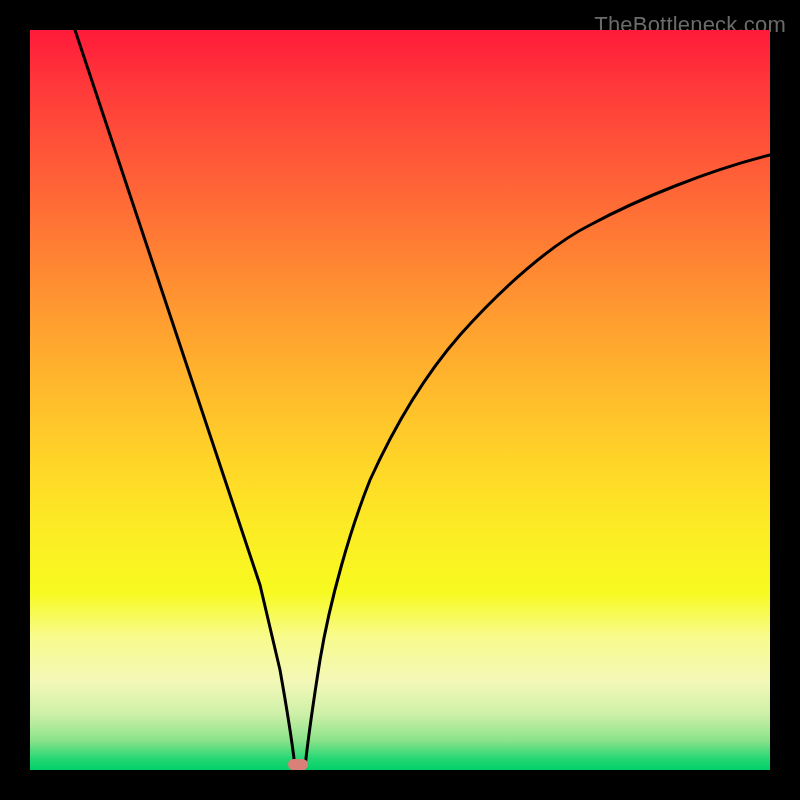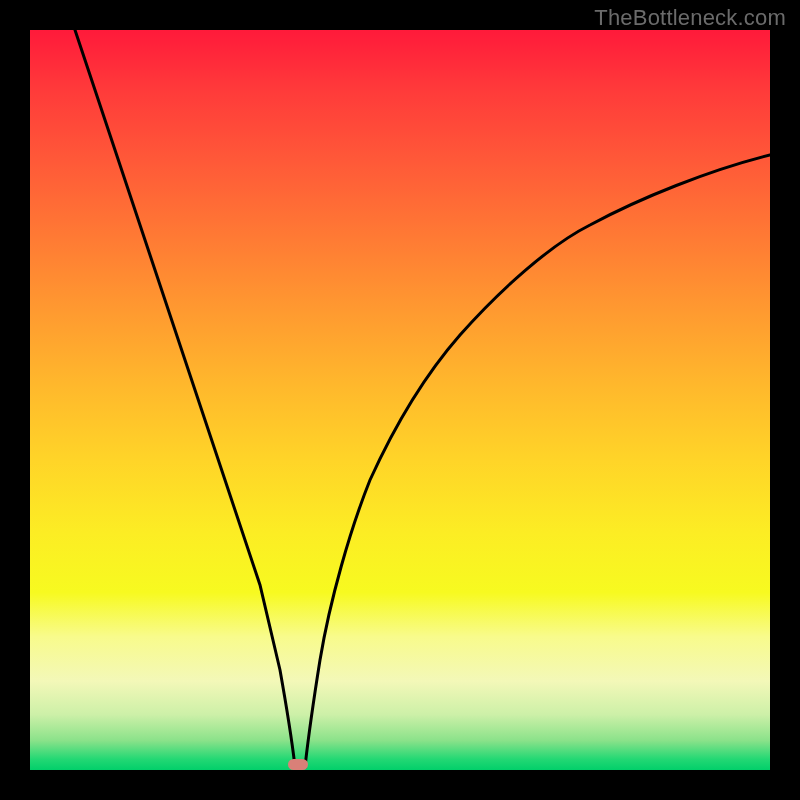--- a/index.html
+++ b/index.html
@@ -41,21 +41,21 @@
   }
   .curve-svg {
     position: absolute;
     left: 0;
     top: 0;
     width: 740px;
     height: 740px;
   }
   .watermark {
     position: absolute;
-    top: 5px;
+    top: 12px;
     right: 14px;
     font-family: Arial, Helvetica, sans-serif;
     font-size: 22px;
     font-weight: 500;
     color: #6b6b6b;
     letter-spacing: 0.2px;
   }
   .marker {
     position: absolute;
     width: 20px;

